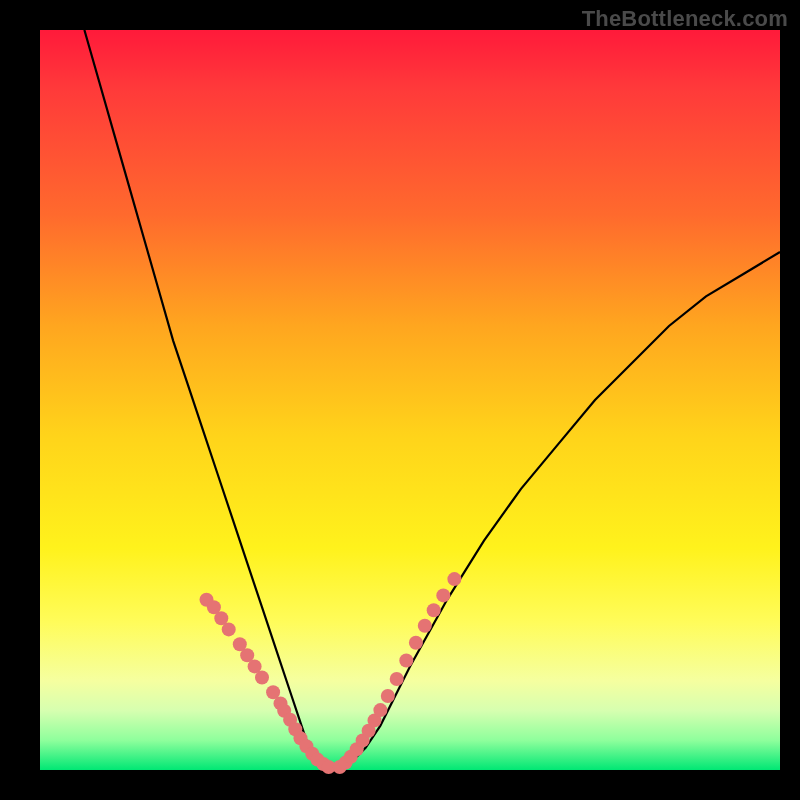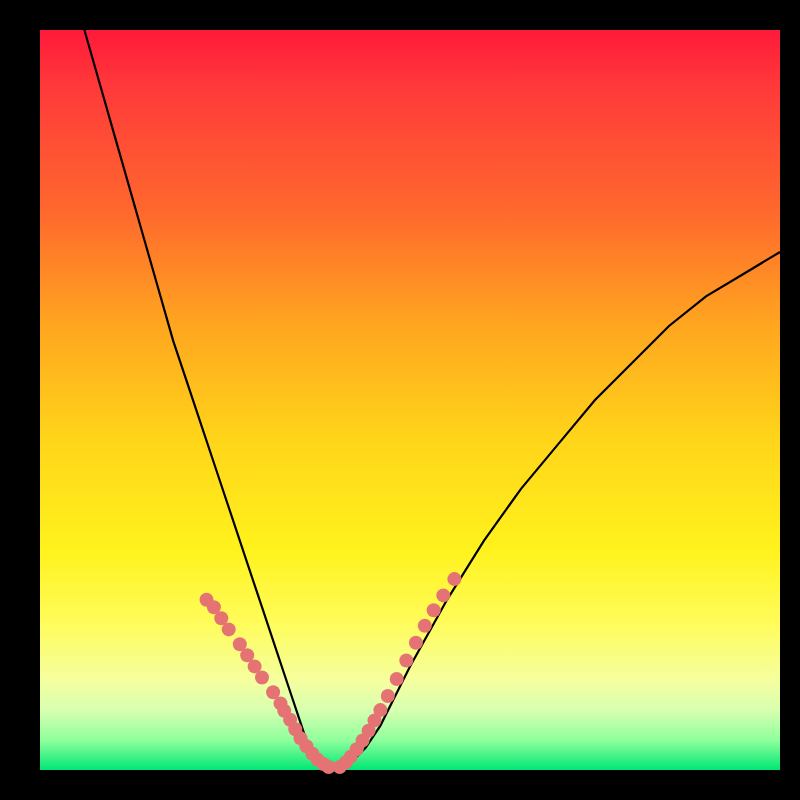--- a/index.html
+++ b/index.html
@@ -95,13 +95,14 @@
           <circle cx="356.7" cy="649.0" r="7" fill="#e57373" stroke="#c85a5a" stroke-width="0"></circle>
           <circle cx="366.3" cy="630.5" r="7" fill="#e57373" stroke="#c85a5a" stroke-width="0"></circle>
           <circle cx="375.9" cy="612.7" r="7" fill="#e57373" stroke="#c85a5a" stroke-width="0"></circle>
           <circle cx="384.8" cy="595.7" r="7" fill="#e57373" stroke="#c85a5a" stroke-width="0"></circle>
           <circle cx="393.7" cy="580.2" r="7" fill="#e57373" stroke="#c85a5a" stroke-width="0"></circle>
           <circle cx="403.3" cy="565.4" r="7" fill="#e57373" stroke="#c85a5a" stroke-width="0"></circle>
           <circle cx="414.4" cy="549.1" r="7" fill="#e57373" stroke="#c85a5a" stroke-width="0"></circle>
         </g>
     </svg>
   </div>
+  <div class="watermark">TheBottleneck.com</div>
 </div>
 
 </body></html>

